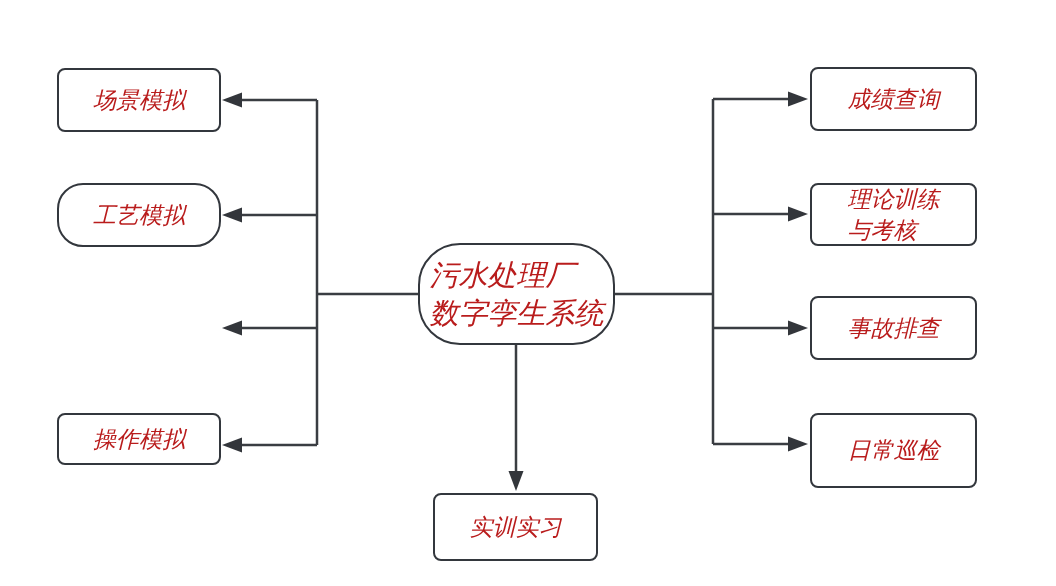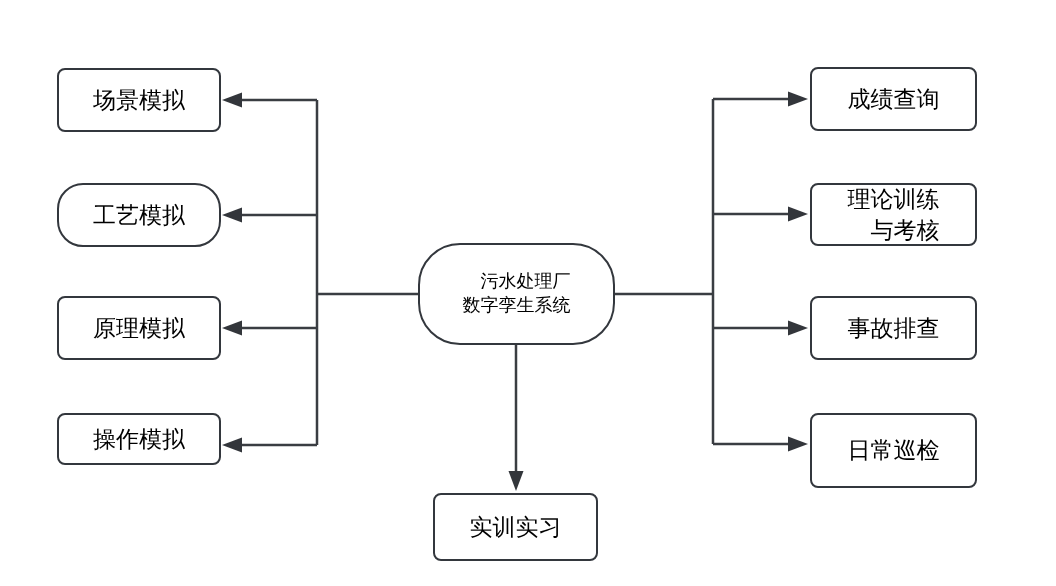--- a/index.html
+++ b/index.html
@@ -24,29 +24,30 @@
   }
   .node {
     position: absolute;
     box-sizing: border-box;
     background: #ffffff;
     border: 2.5px solid #33373d;
     border-radius: 8px;
     display: flex;
     align-items: center;
     justify-content: center;
-    text-align: right;
-    color: #000000;
+    text-align: left;
+    color: #b91c1c;
     font-size: 23px;
     line-height: 1.32;
     white-space: pre-line;
+    font-style: italic;
   }
   .node.center {
     border-radius: 42px;
-    font-size: 18px;
+    font-size: 29px;
   }
   
   .n-left-0  { left: 57px;  top: 68px;  width: 164px; height: 64px; }
   .n-left-1  { left: 57px;  top: 183px; width: 164px; height: 64px; border-radius: 26px; }
   .n-left-2  { left: 57px;  top: 296px; width: 164px; height: 64px; }
   .n-left-3  { left: 57px;  top: 413px; width: 164px; height: 52px; }
   .n-center  { left: 418px; top: 243px; width: 197px; height: 102px; }
   .n-right-0 { left: 810px; top: 67px;  width: 167px; height: 64px; }
   .n-right-1 { left: 810px; top: 183px; width: 167px; height: 63px; }
   .n-right-2 { left: 810px; top: 296px; width: 167px; height: 64px; }
@@ -99,21 +100,20 @@
       <path d="M 516 345 L 516 473" stroke="#3a3d42" stroke-width="2.5" fill="none"></path>
       <polygon points="516,491 508.5,471 523.5,471" fill="#33363b"></polygon>
     </g>
   </svg>
 
   <div class="node center n-center">污水处理厂
 数字孪生系统</div>
 
   <div class="node n-left-0">场景模拟</div>
   <div class="node n-left-1">工艺模拟</div>
-  <div class="node n-left-2">原理模拟</div>
   <div class="node n-left-3">操作模拟</div>
 
   <div class="node n-right-0">成绩查询</div>
   <div class="node n-right-1">理论训练
 与考核</div>
   <div class="node n-right-2">事故排查</div>
   <div class="node n-right-3">日常巡检</div>
 
   <div class="node n-bottom">实训实习</div>
 

